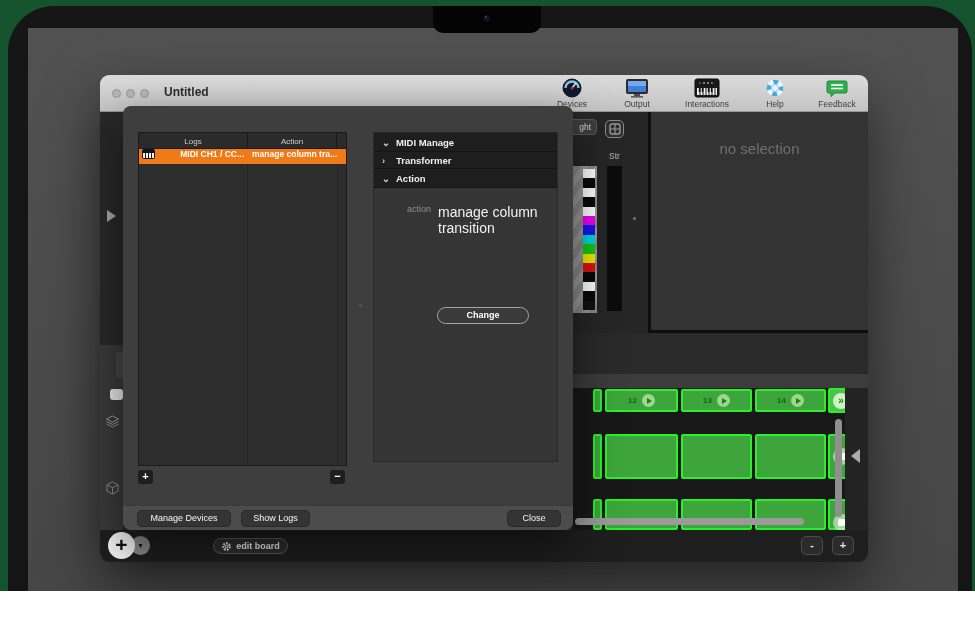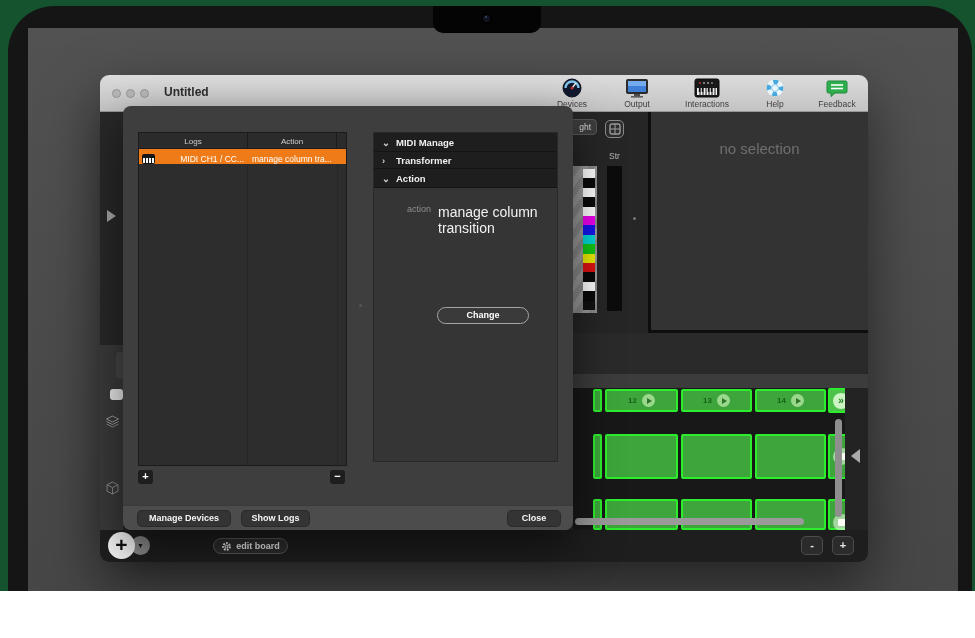--- a/index.html
+++ b/index.html
@@ -79,21 +79,21 @@
   .dlg-titlebar { left:0; top:0; width:450px; height:17px; background:linear-gradient(180deg,#f2f2f2,#d9d9d9); border-radius:8px 8px 0 0; border-bottom:1px solid #aaa; }
   .dtl { width:8px; height:8px; border-radius:50%; top:4px; }
   .dlg-title { width:100%; top:3px; text-align:center; font-size:9px; color:#3a3a3a; }
 
   .itable { left:15px; top:26px; width:209px; height:334px; background:#2d2d2d; border:1px solid #1b1b1b; }
   .itable-head { display:flex; height:16px; background:#2b2b2b; border-bottom:1px solid #1b1b1b; color:#cfcfcf; font-size:8px; }
   .itable-head div { padding-top:4px; text-align:center; }
   .th-input { width:109px; border-right:1px solid #1b1b1b; }
   .th-action { width:89px; border-right:1px solid #1b1b1b; }
   .th-x { flex:1; }
-  .irow { display:flex; height:15px; background:#ee7b18; color:#fff; font-size:8.5px; font-weight:normal; align-items:flex-end; }
+  .irow { display:flex; height:15px; background:#ee7b18; color:#fff; font-size:8.5px; font-weight:bold; align-items:flex-start; }
   .irow .c1 { width:109px; display:flex; align-items:center; }
   .irow .c1 .txt { flex:1; text-align:right; padding-right:4px; white-space:nowrap; overflow:hidden; }
   .irow .c2 { width:89px; padding-left:4px; white-space:nowrap; overflow:hidden; }
   .midi-ic { width:13px; height:10px; background:#161616; border-radius:2px; margin-left:3px; position:relative; flex:none; }
   .midi-ic::after { content:""; position:absolute; left:1px; right:1px; bottom:1px; height:5px; background:repeating-linear-gradient(90deg,#f8f8f8 0 2px,#1a1a1a 2px 3px); }
   .itable-lines { position:absolute; left:0; top:31px; bottom:0; width:100%; background:linear-gradient(90deg,transparent 108px,#262626 108px,#262626 109px,transparent 109px,transparent 198px,#262626 198px,#262626 199px,transparent 199px); }
   .sq-btn { width:15px; height:14px; background:#1e1e1e; border-radius:3px; color:#fff; font-size:11px; font-weight:bold; text-align:center; line-height:13px; top:364px; }
   .split-dot { left:236px; top:198px; width:3px; height:3px; border-radius:50%; background:#575757; }
 
   .ipanel { left:250px; top:26px; width:185px; height:330px; background:#353535; border:1px solid #292929; }
@@ -101,21 +101,21 @@
   .sec-head .chev { position:absolute; left:8px; top:0; color:#cfcfcf; font-weight:bold; }
   .prow { position:relative; height:23px; }
   .plabel { position:absolute; right:126px; top:5px; font-size:9px; color:#8f8f8f; }
   .pvalue { position:absolute; left:64px; top:4px; font-size:9.5px; font-weight:bold; color:#fff; border-bottom:2px solid #cfcfcf; padding:0 2px 1px 2px; }
   .checkbox { position:absolute; left:64px; top:4px; width:13px; height:13px; background:#fcfcfc; border:1px solid #b8b8b8; border-radius:3px; }
   .info-ic { position:absolute; left:162px; top:4px; width:13px; height:13px; border-radius:50%; background:#4a72d8; color:#fff; font-size:9px; font-style:italic; font-family:"Liberation Serif", serif; text-align:center; line-height:13px; }
   .action-val { position:absolute; left:64px; top:6px; font-size:14px; color:#f2f2f2; }
   .change-btn { position:absolute; left:63px; top:174px; width:92px; height:17px; background:#3a3a3a; border:1px solid #a5a5a5; border-radius:9px; color:#fff; font-size:9px; font-weight:bold; text-align:center; line-height:15px; }
 
   .dlg-footer { left:0; top:399px; width:450px; height:25px; background:#4c4c4c; border-radius:0 0 8px 8px; border-top:1px solid #3a3a3a; }
-  .ft-btn { position:absolute; top:5px; height:15px; background:#343434; border-radius:4px; color:#f5f5f5; font-size:9px; font-weight:bold; text-align:center; line-height:15px; box-shadow:0 0 0 1px #2a2a2a; }
+  .ft-btn { position:absolute; top:5px; height:15px; background:#343434; border-radius:4px; color:#f5f5f5; font-size:9px; font-weight:normal; text-align:center; line-height:15px; box-shadow:0 0 0 1px #2a2a2a; }
 </style>
 </head>
 <body>
 
 <div class="stage">
 
   <div class="abs bezel"></div>
   <div class="abs screen"></div>
   <div class="abs notch"></div>
   <div class="abs camera"></div>

